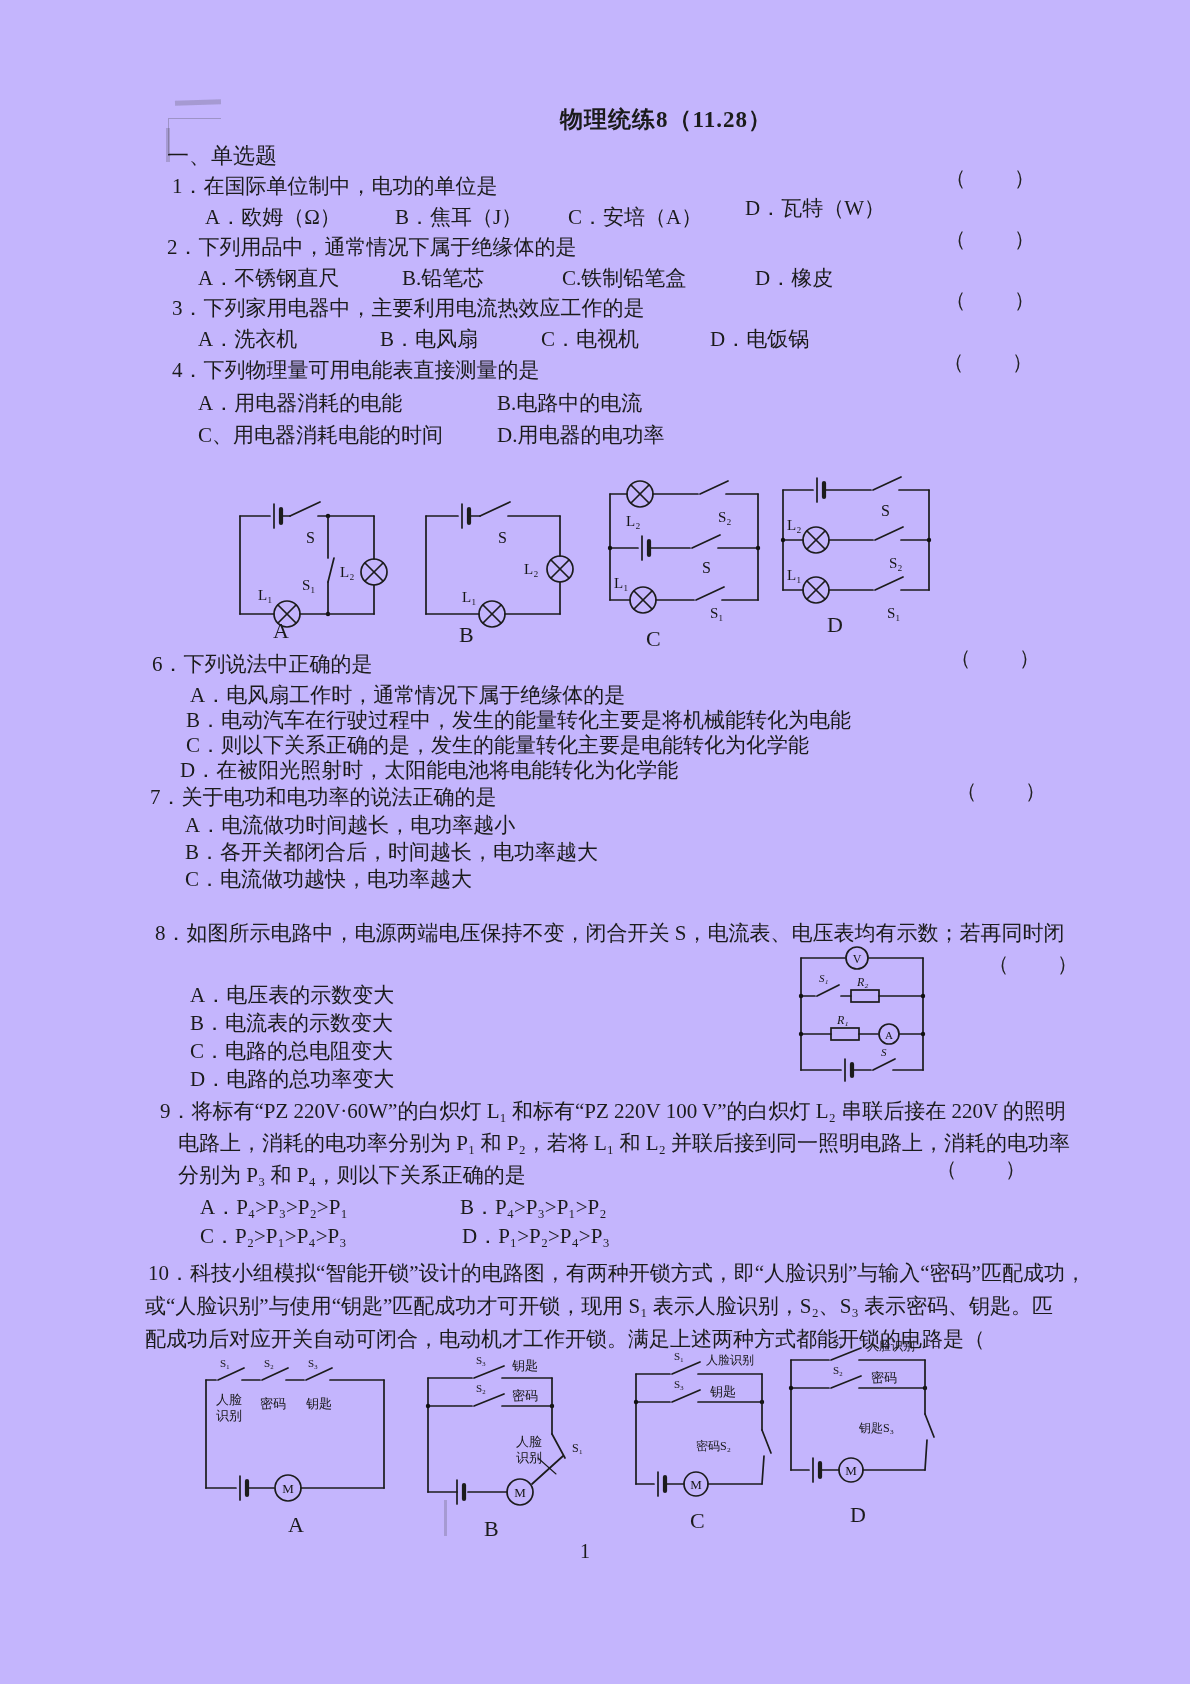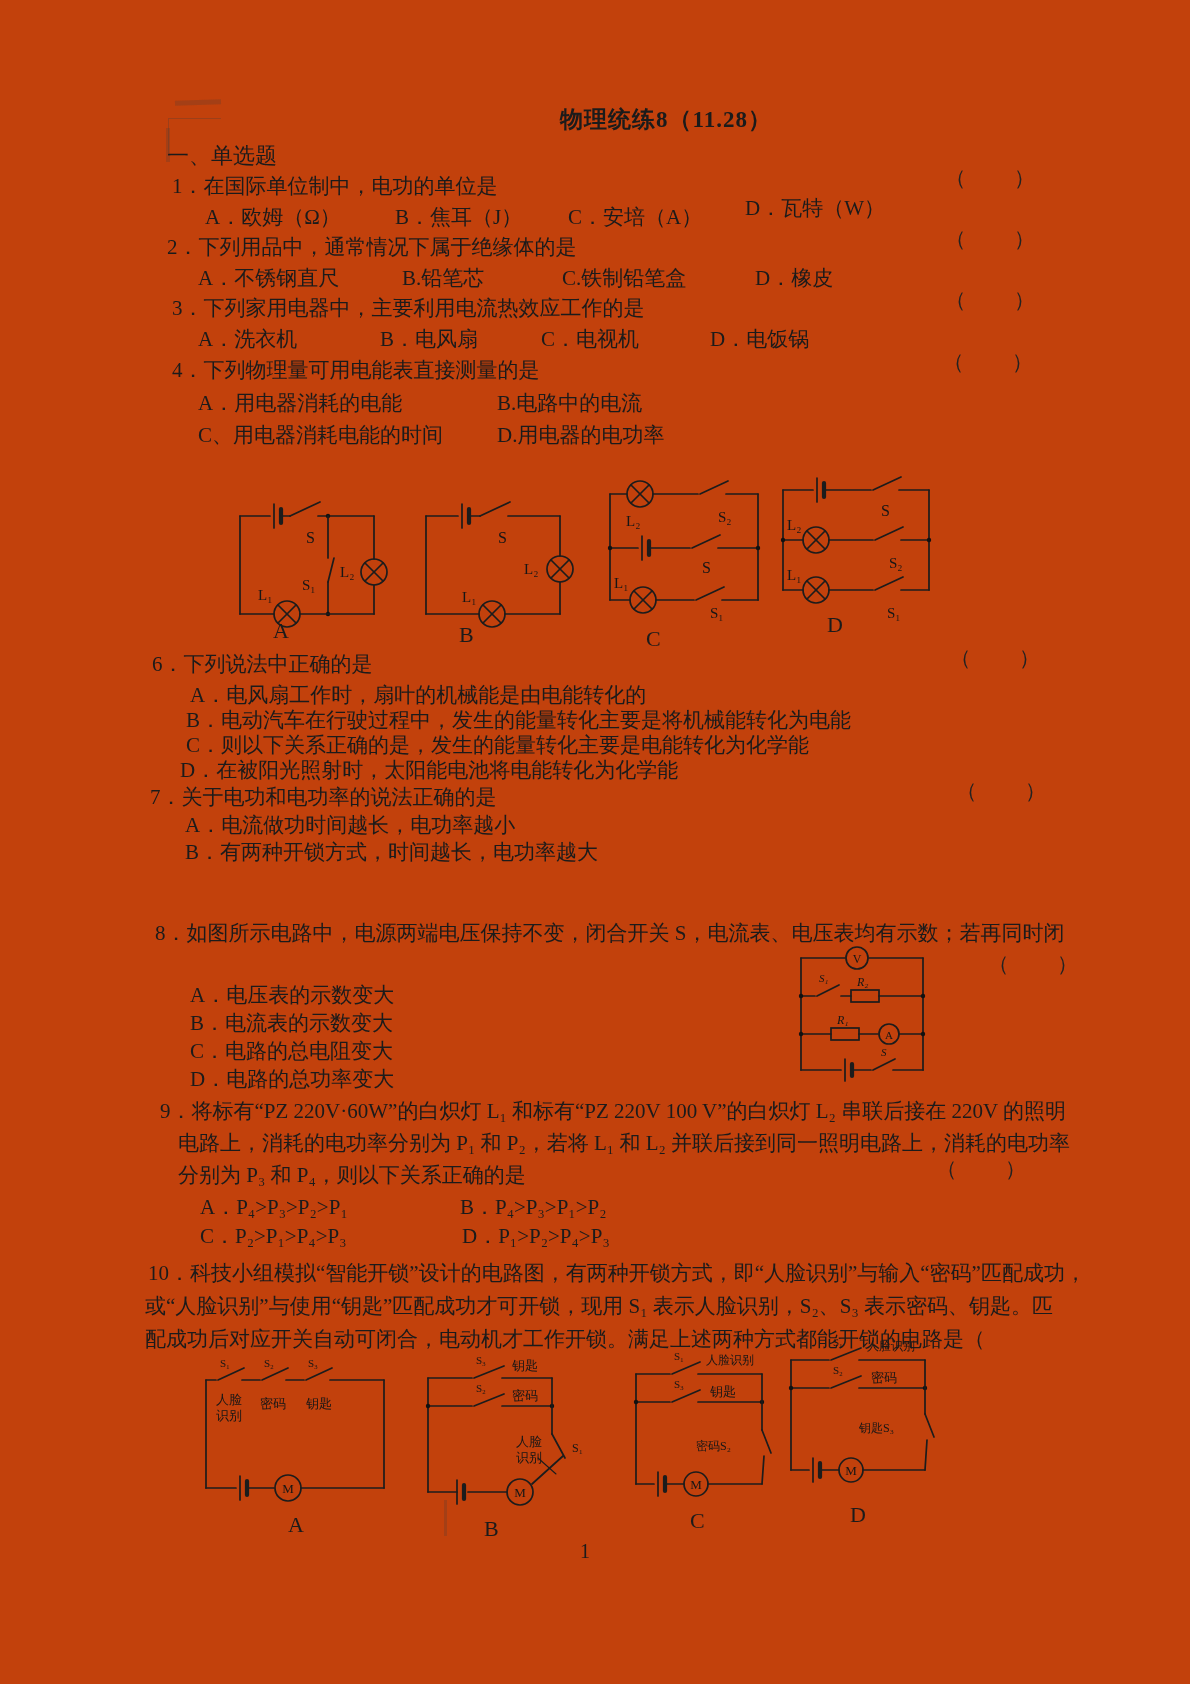--- a/index.html
+++ b/index.html
@@ -1,18 +1,18 @@
 <!DOCTYPE html>
 <html><head>
 <meta charset="utf-8">
 <style>
   html,body { margin:0; padding:0; background:#d9d9d6; }
   .page {
     position:relative; width:1190px; height:1684px; margin:0 auto;
-    background:#c2410c; color:#1b1b1b;
+    background:#c4b5fd; color:#1b1b1b;
     font-family:"Liberation Serif","DejaVu Serif",serif;
     overflow:hidden;
   }
   .t { position:absolute; white-space:nowrap; font-size:21px; }
   .title { font-weight:bold; font-size:23px; letter-spacing:1px; }
   .section { font-size:22px;text-align:center; }
   .bracket { letter-spacing:2px; font-size:21px; color:#222; }
   .caption { position:absolute; font-size:22px; }
   .pagenum { position:absolute; font-size:20px; }
   svg.circ { position:absolute; overflow:visible; }
@@ -206,29 +206,30 @@
     <text x="106" y="40" font-size="16">S</text>
     <text x="12" y="54" font-size="15">L₂</text>
     <text x="114" y="92" font-size="15">S₂</text>
     <text x="12" y="104" font-size="15">L₁</text>
     <text x="112" y="142" font-size="15">S₁</text>
   </svg>
   <div class="caption" style="left:827px;top:612px">D</div>
 
   <div class="t" style="left:152px;top:650px">6．下列说法中正确的是</div>
   <div class="t bracket" style="left:950px;top:644px">（　　）</div>
-  <div class="t" style="left:190px;top:681px">A．电风扇工作时，扇叶的机械能是由电能转化的</div>
+  <div class="t" style="left:190px;top:681px">A．电风扇工作时，通常情况下属于绝缘体的是</div>
   <div class="t" style="left:186px;top:706px">B．电动汽车在行驶过程中，发生的能量转化主要是将机械能转化为电能</div>
   <div class="t" style="left:186px;top:731px">C．则以下关系正确的是，发生的能量转化主要是电能转化为化学能</div>
   <div class="t" style="left:180px;top:756px">D．在被阳光照射时，太阳能电池将电能转化为化学能</div>
 
   <div class="t" style="left:150px;top:783px">7．关于电功和电功率的说法正确的是</div>
   <div class="t bracket" style="left:956px;top:777px">（　　）</div>
   <div class="t" style="left:185px;top:811px">A．电流做功时间越长，电功率越小</div>
-  <div class="t" style="left:185px;top:838px">B．有两种开锁方式，时间越长，电功率越大</div>
+  <div class="t" style="left:185px;top:838px">B．各开关都闭合后，时间越长，电功率越大</div>
+  <div class="t" style="left:185px;top:865px">C．电流做功越快，电功率越大</div>
 
   <div class="t" style="left:155px;top:919px">8．如图所示电路中，电源两端电压保持不变，闭合开关 S，电流表、电压表均有示数；若再同时闭</div>
   <div class="t bracket" style="left:988px;top:950px">（　　）</div>
   <div class="t" style="left:190px;top:981px">A．电压表的示数变大</div>
   <div class="t" style="left:190px;top:1009px">B．电流表的示数变大</div>
   <div class="t" style="left:190px;top:1037px">C．电路的总电阻变大</div>
   <div class="t" style="left:190px;top:1065px">D．电路的总功率变大</div>
 
   <svg class="circ" style="left:795px;top:946px" width="135" height="138" viewBox="0 0 135 138">
     <path class="wire" d="M6,12 V124"></path>

